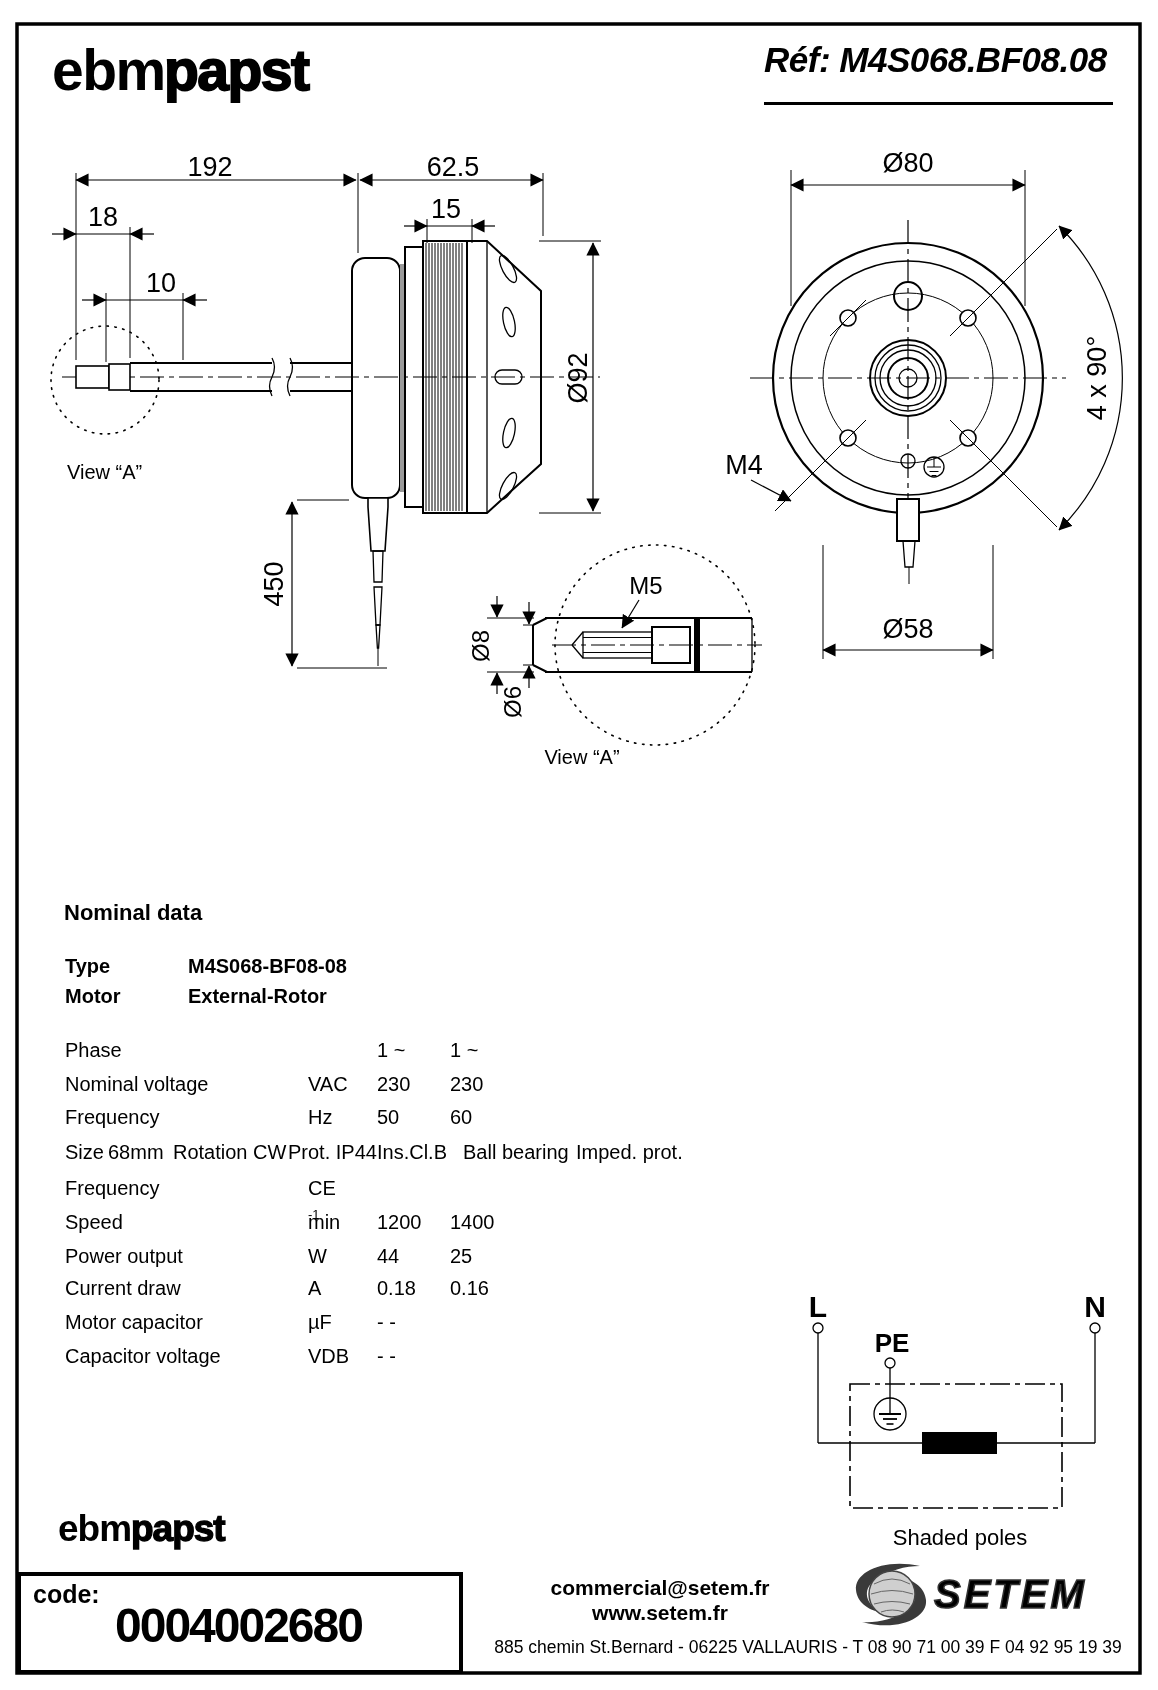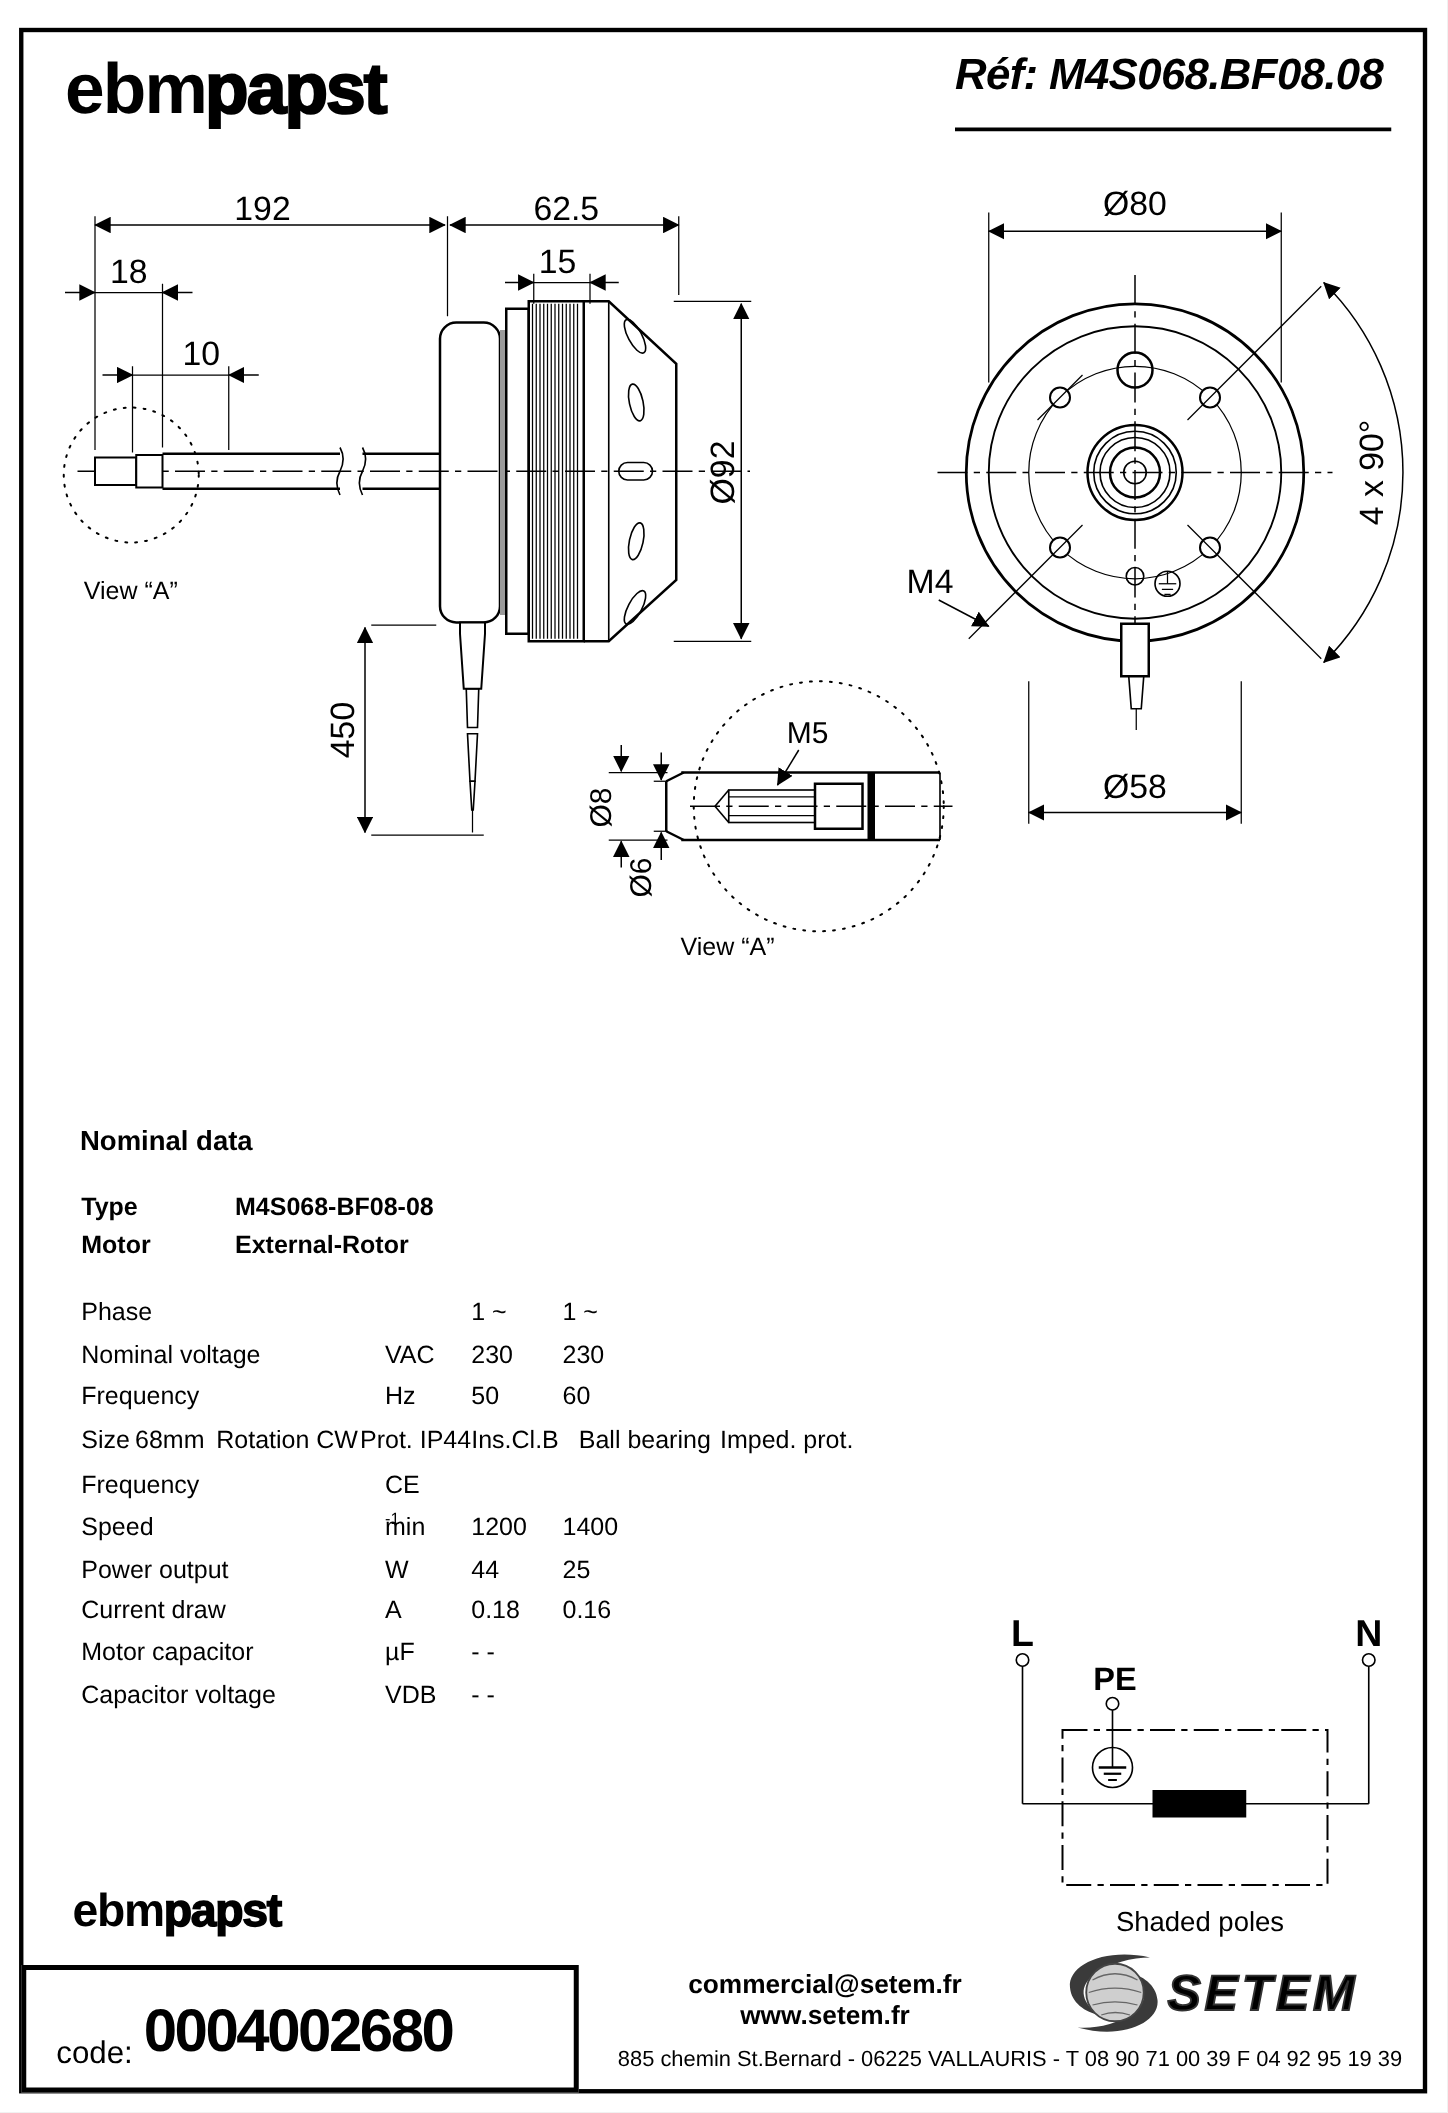--- a/index.html
+++ b/index.html
@@ -18,21 +18,21 @@
   .ntitle{position:absolute;left:64px;top:900px;font-size:22px;font-weight:bold;}
   .nrow{position:absolute;left:0;height:26px;font-size:20px;line-height:26px;width:760px;}
   .nrow span{position:absolute;white-space:nowrap;}
   .b{font-weight:bold;}
   .cl1{left:65px;} .cl2{left:188px;} .cu{left:308px;} .cv1{left:377px;} .cv2{left:450px;}
   .s1{left:65px;} .s2{left:108px;} .s3{left:173px;} .s4{left:288px;} .s5{left:377px;} .s6{left:463px;} .s7{left:576px;}
   .supu{font-size:13px;position:relative;top:-7px;}
 
   .codebox{position:absolute;left:17px;top:1572px;width:446px;height:102px;border:4px solid #000;
            box-sizing:border-box;background:#fff;}
-  .code-label{position:absolute;left:24px;top:4px;font-size:25px;font-weight:normal;margin-top:48px;}
+  .code-label{position:absolute;left:12px;top:4px;font-size:25px;font-weight:bold;}
   .code-value{position:absolute;left:94px;top:22px;font-size:48px;font-weight:bold;letter-spacing:-2px;}
   .contact{position:absolute;left:470px;top:1575px;width:380px;text-align:center;
            font-weight:bold;font-size:21px;line-height:25px;}
   .address{position:absolute;left:468px;top:1637px;width:680px;text-align:center;font-size:17.5px;white-space:nowrap;}
 </style>
 </head>
 <body>
 
 <div class="page">
 

